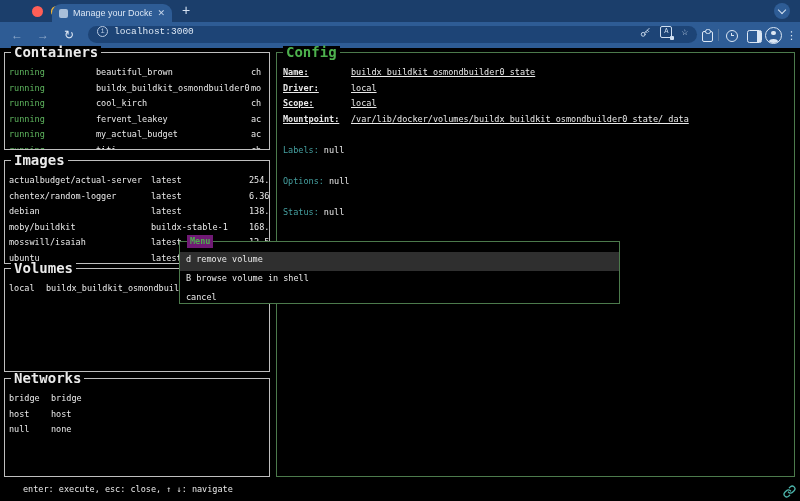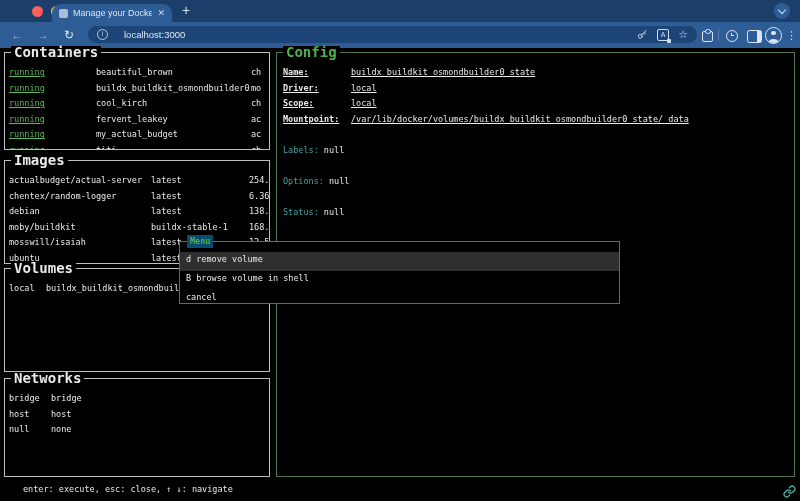--- a/index.html
+++ b/index.html
@@ -18,21 +18,21 @@
   .favicon{width:9px;height:9px;border-radius:2px;background:#a9bfd9;flex:0 0 auto;}
   .tab-title{color:#dbe6f4;font-size:9px;white-space:nowrap;overflow:hidden;flex:1;}
   .tab-close{color:#c6d6ea;font-size:9px;flex:0 0 auto;}
   .newtab{position:absolute;left:176px;top:0;width:20px;height:22px;color:#d6e2f2;font-size:14px;line-height:21px;text-align:center;}
   .tabsearch{position:absolute;right:10px;top:3px;width:16px;height:16px;border-radius:50%;background:var(--chrome-toolbar,#2e5c95);}
   .chev{display:block;width:5px;height:5px;border-right:1.5px solid #d6e2f2;border-bottom:1.5px solid #d6e2f2;transform:rotate(45deg);margin:4px auto 0;}
   .toolbar{position:absolute;top:22px;left:0;width:800px;height:26px;background:var(--chrome-toolbar,#2e5c95);}
   .navbtn{position:absolute;top:0;height:26px;line-height:26px;text-align:center;width:18px;font-size:12px;color:#93accd;}
   .navbtn.lit{color:#e1eaf6;}
   .urlbar{position:absolute;left:88px;top:4px;width:609px;height:17px;background:var(--chrome-pill,#1d4476);
-          border-radius:9px;display:flex;align-items:center;gap:16px;padding:0 9px;box-sizing:border-box;}
+          border-radius:9px;display:flex;align-items:flex-start;gap:6px;padding:0 9px;box-sizing:border-box;font-family:Liberation Mono, monospace;}
   .info-icon{width:9px;height:9px;border:1px solid #b7c9e2;border-radius:50%;color:#b7c9e2;font-size:7px;line-height:8px;text-align:center;flex:0 0 auto;}
   .url-text{color:#dde8f5;font-size:9.5px;flex:1;white-space:nowrap;overflow:hidden;}
   .pill-icons{display:flex;align-items:center;gap:9px;flex:0 0 auto;}
   .star{color:#cfdef0;font-size:11px;line-height:11px;}
   .tr-box{width:10px;height:10px;border:1px solid #cfdef0;border-radius:2px;color:#cfdef0;font-size:7px;line-height:9px;text-align:center;position:relative;}
   .tr-box::after{content:"";position:absolute;right:-3px;bottom:-3px;width:4px;height:4px;background:#cfdef0;border-radius:1px;}
   .ext-icon{position:absolute;left:702px;top:9px;width:9px;height:9px;border:1.2px solid #dce7f4;border-radius:2px;}
   .ext-icon::before{content:"";position:absolute;top:-3.5px;left:2px;width:3.5px;height:3.5px;border:1.2px solid #dce7f4;border-radius:50%;background:var(--chrome-toolbar,#2e5c95);}
   .tool-divider{position:absolute;left:718px;top:7px;width:1px;height:12px;background:#56779f;}
   .clock-icon{position:absolute;left:726px;top:8px;width:10px;height:10px;border:1.2px solid #dce7f4;border-radius:50%;}
@@ -52,31 +52,31 @@
   .panel.green{border-color:var(--menu-border,#52784f);}
   .pbody{position:absolute;left:0;top:0;right:0;bottom:0;overflow:hidden;padding-top:12px;}
   .panel-title{position:absolute;top:-7px;left:6px;background:#000;padding:0 3px;font-weight:bold;
                font-size:14px;line-height:13px;color:#eaeaea;z-index:2;white-space:nowrap;}
   .panel-title.green{color:var(--accent-green,#4db14d);}
   .trow{height:15.6px;line-height:15.6px;white-space:nowrap;}
   .crow{display:grid;grid-template-columns:87px 155px 1fr;padding-left:4px;}
   .irow{display:grid;grid-template-columns:142px 98px 1fr;padding-left:4px;}
   .vrow{display:grid;grid-template-columns:37px 1fr;padding-left:4px;}
   .nrow{display:grid;grid-template-columns:42px 1fr;padding-left:4px;}
-  .status{color:var(--status-running,#5fb75f);text-decoration:underline;}
+  .status{color:var(--status-running,#5fb75f);}
   .cfg-body{padding:12px 0 0 6px;}
   .kvrow{display:grid;grid-template-columns:68px 1fr;text-decoration:underline;}
   .kvrow .k{font-weight:bold;}
   .extra .k{color:var(--teal,#45a0a0);}
   .extra .v{margin-left:5px;}
   .blank{height:15.6px;}
   
   .menu{position:absolute;left:179px;top:193px;width:441px;height:63px;border:1px solid var(--menu-border,#447a44);
         background:#000;box-sizing:border-box;z-index:10;}
-  .menu-title{position:absolute;top:-7px;left:7px;background:#0c4a6e;padding:0 3px;font-weight:bold;
+  .menu-title{position:absolute;top:-7px;left:7px;background:#701a75;padding:0 3px;font-weight:bold;
               font-size:8.5px;line-height:13px;color:var(--accent-green,#4db14d);}
   .menu-items{padding-top:10px;}
   .menu-item{height:19px;line-height:15.6px;padding-left:6px;white-space:nowrap;}
   .menu-item.selected{background:var(--selected-bg,#2f2f2f);}
   .statusbar{position:absolute;left:23px;top:434px;height:15px;line-height:15px;white-space:nowrap;}
   .link-icon{position:absolute;left:783px;top:437px;width:13px;height:13px;}
 </style>
 </head>
 <body>
 

